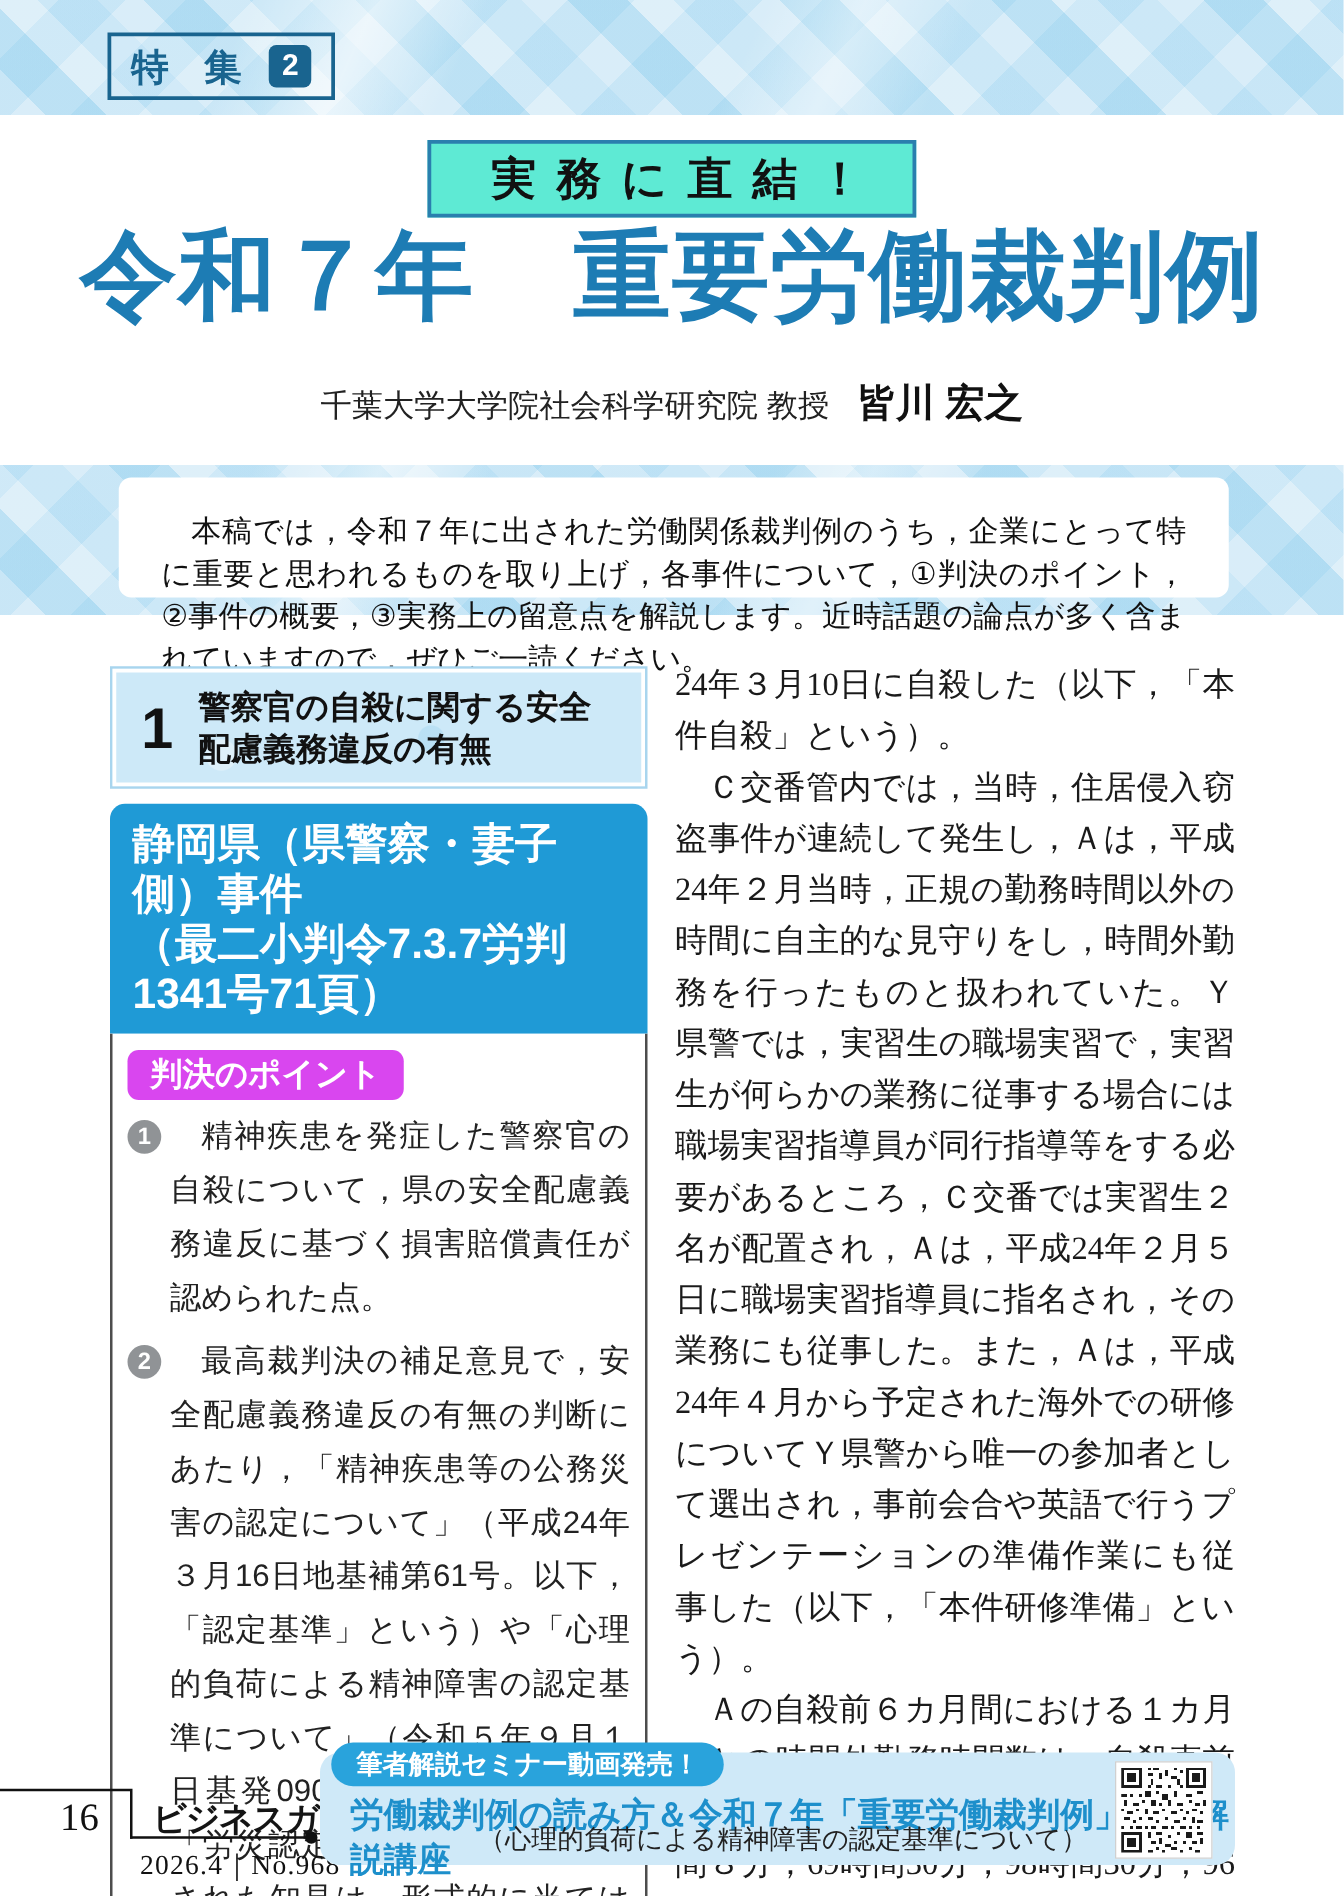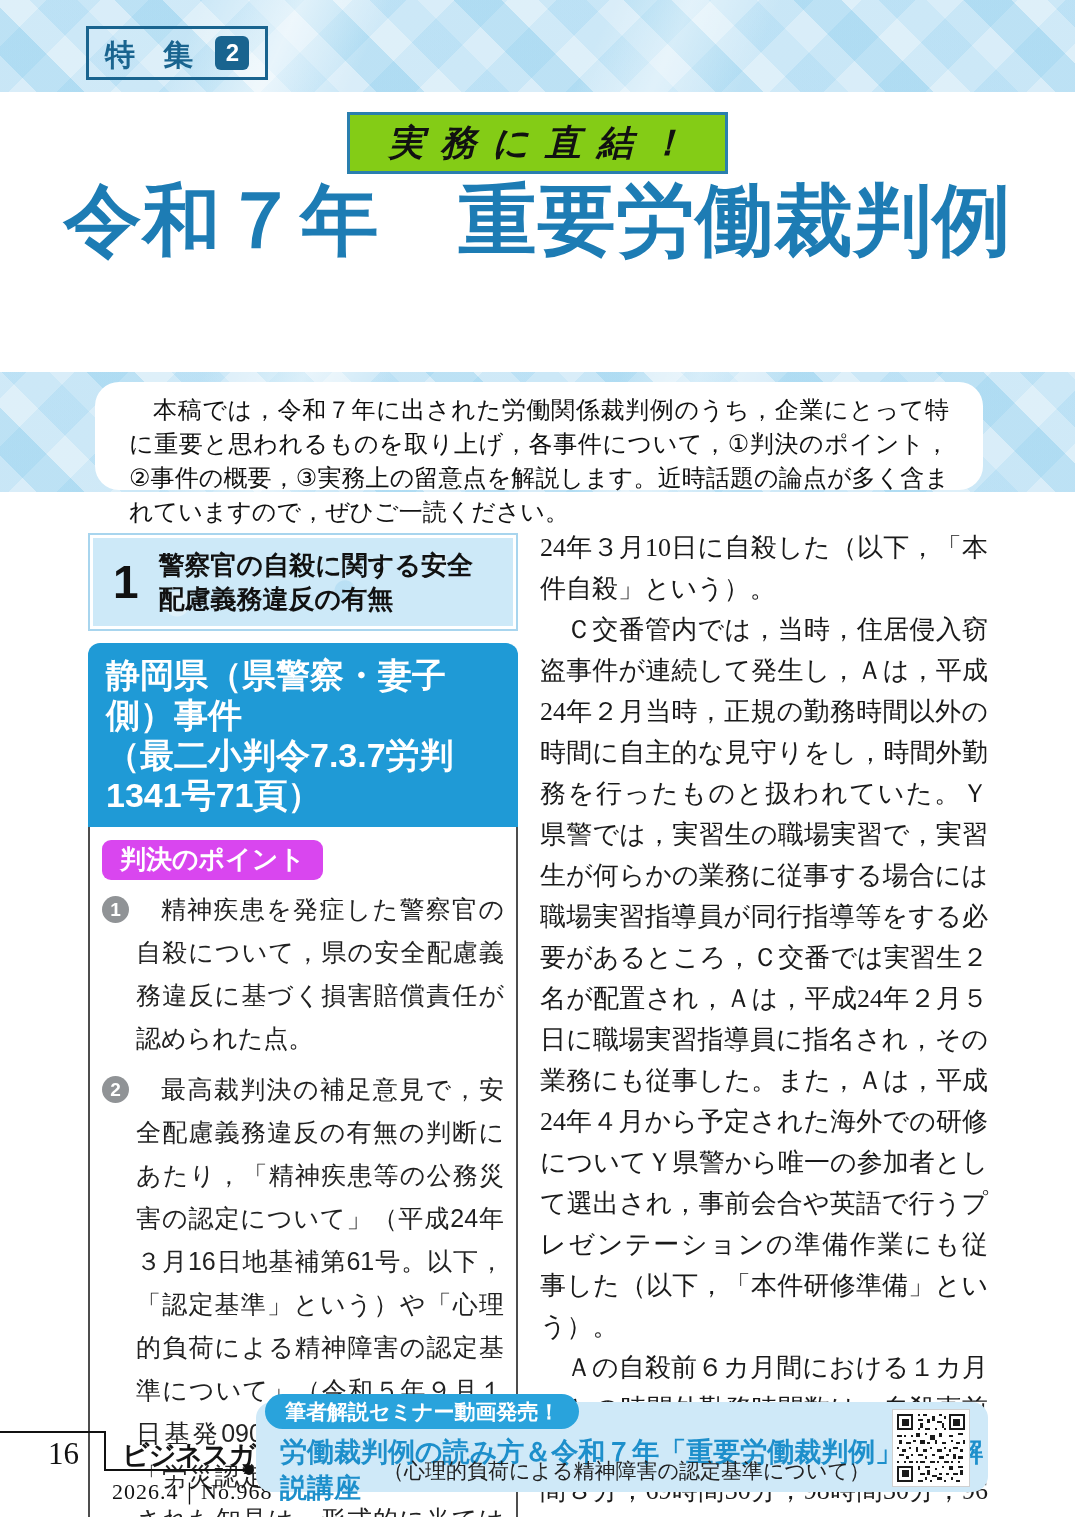--- a/index.html
+++ b/index.html
@@ -25,35 +25,35 @@
   }
   .tokushu .t-label{font-size:30px;font-weight:bold;color:#19648f;letter-spacing:10px;line-height:1;}
   .tokushu .t-num{
     width:34px;height:34px;border-radius:6px;background:#19648f;color:#fff;
     font-size:24px;font-weight:bold;display:flex;align-items:center;justify-content:center;line-height:1;
   }
 
   
   .kicker-wrap{position:absolute;left:0;top:112px;width:1075px;text-align:center;}
   .kicker{
-    display:inline-block;border:3px solid #2a7fae;background:#84cc16;color:#111;
-    font-size:36px;font-weight:900;letter-spacing:16px;padding:8px 24px 8px 38px;line-height:1.1;font-style:italic;
+    display:inline-block;border:3px solid #2a7fae;background:#5eead4;color:#111;
+    font-size:36px;font-weight:900;letter-spacing:16px;padding:8px 24px 8px 48px;line-height:1.1;
   }
   .main-title{
     position:absolute;left:0;top:176px;width:1075px;text-align:center;
     font-size:78px;font-weight:900;color:#1d7cb4;letter-spacing:1px;line-height:1.15;
   }
   .author-line{position:absolute;left:0;top:302px;width:1075px;text-align:center;}
   .author-line .affil{font-size:25px;color:#222;}
   .author-line .name{font-size:31px;font-weight:bold;color:#111;margin-left:18px;}
 
   
   .intro-box{
-    position:absolute;left:95px;top:382px;width:888px;height:108px;background:#fff;border-radius:24px;
-    padding:11px 34px;box-sizing:border-box;
+    position:absolute;left:95px;top:382px;width:888px;height:96px;background:#fff;border-radius:10px;
+    padding:27px 34px;box-sizing:border-box;
   }
   .intro-text{
     font-size:24px;line-height:34px;color:#111;text-align:justify;text-indent:1em;margin:0;
   }
 
   
   .col-left{position:absolute;left:88px;top:533px;width:430px;}
   .col-right{position:absolute;left:540px;top:527px;width:448px;}
   .serif-body{
     font-family:"Liberation Serif","DejaVu Serif",serif;
@@ -135,20 +135,24 @@
     <span class="t-label">特 集</span>
     <span class="t-num">2</span>
   </div>
 
   <div class="kicker-wrap">
     <span class="kicker">実務に直結！</span>
   </div>
 
   <div class="main-title">令和７年　重要労働裁判例</div>
 
+  <div class="author-line">
+    <span class="affil">千葉大学大学院社会科学研究院 教授</span>
+    <span class="name">皆川 宏之</span>
+  </div>
 
   <div class="intro-band band"></div>
   <div class="intro-box">
     <p class="intro-text">本稿では，令和７年に出された労働関係裁判例のうち，企業にとって特に重要と思われるものを取り上げ，各事件について，①判決のポイント，②事件の概要，③実務上の留意点を解説します。近時話題の論点が多く含まれていますので，ぜひご一読ください。</p>
   </div>
 
   <div class="col-left">
 
     <div class="sec-head">
       <span class="sec-num">1</span>

